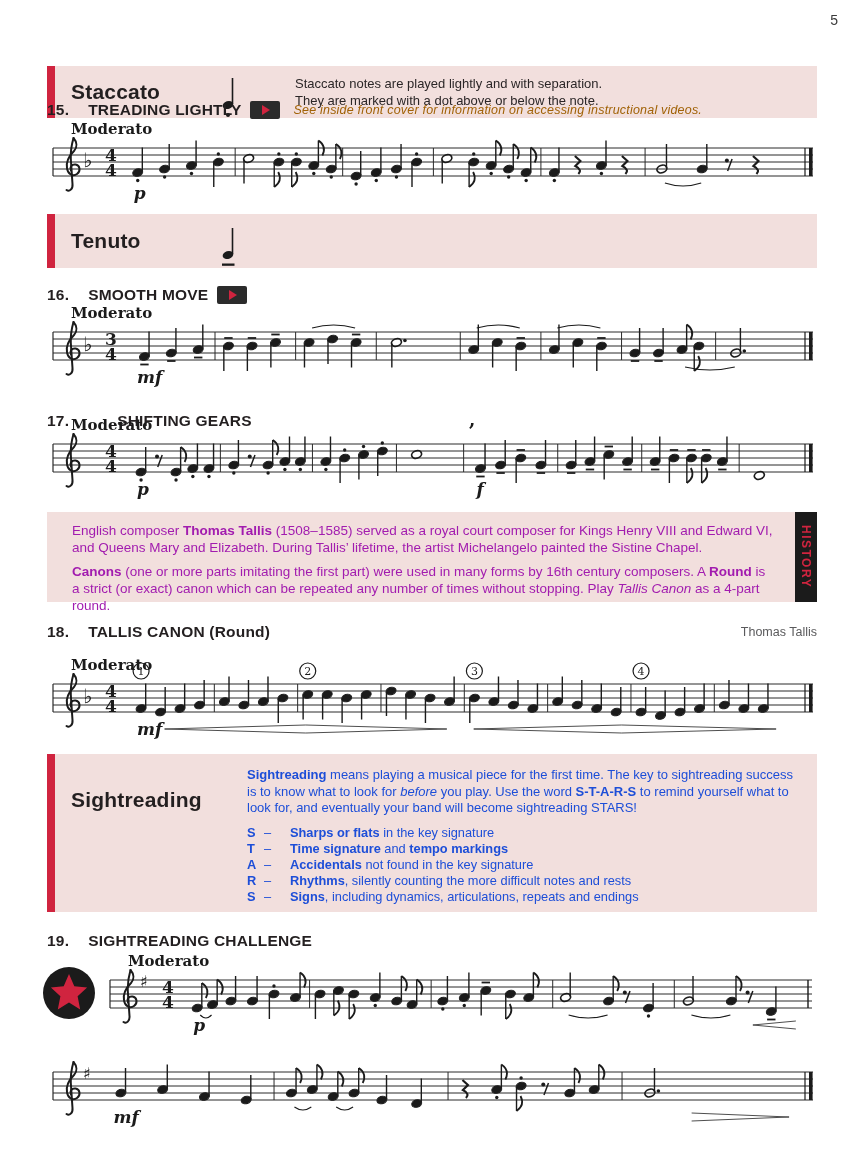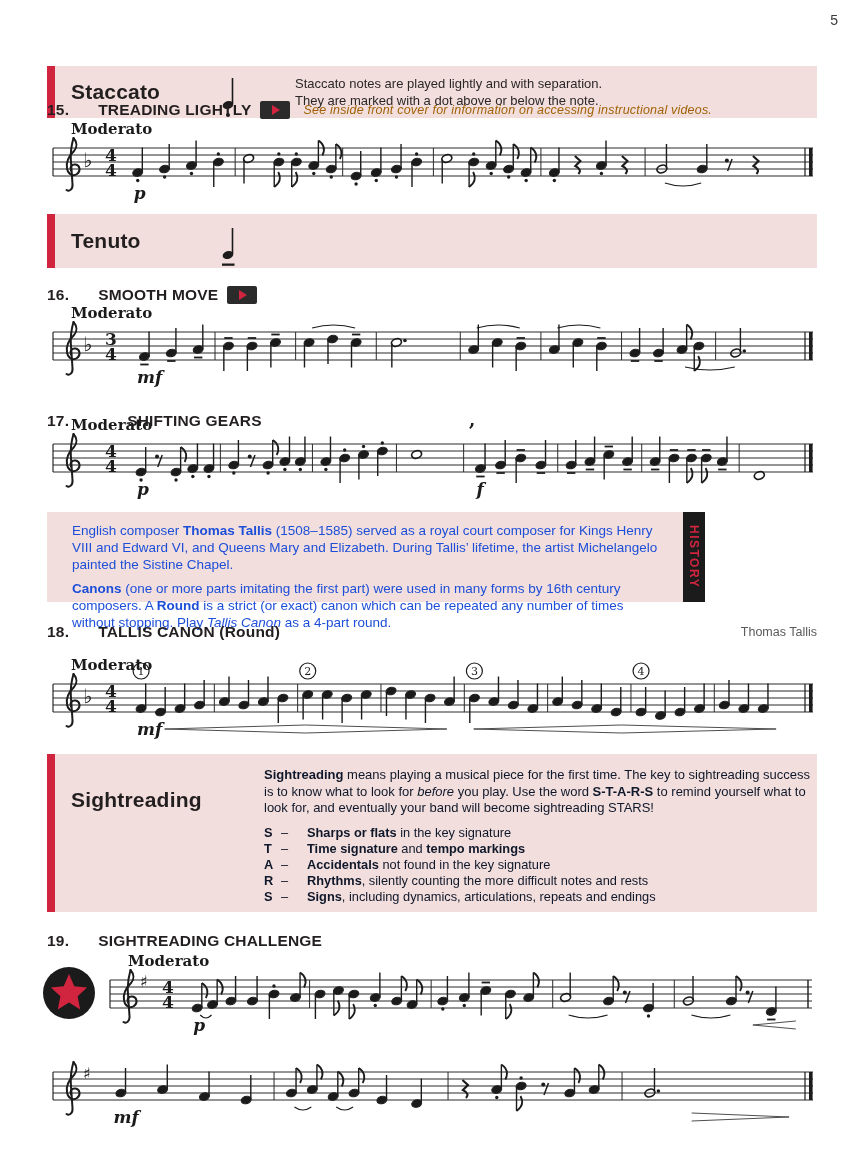--- a/index.html
+++ b/index.html
@@ -12,44 +12,44 @@
   .accent-bar{position:absolute;left:0;top:0;bottom:0;width:8px;background:var(--red,#d0243f);}
   .term{position:absolute;left:24px;top:50%;transform:translateY(-50%);
         font-size:21px;font-weight:800;letter-spacing:.2px;}
   .defnote{position:absolute;left:172px;top:4px;}
   .deftext{position:absolute;left:248px;top:50%;transform:translateY(-50%);
            font-size:13px;line-height:16.5px;color:#2b2627;}
 
   
   .exhead{position:absolute;left:47px;display:flex;align-items:center;gap:9px;
           font-size:15.5px;font-weight:800;letter-spacing:.2px;}
-  .exhead .num{margin-right:20px;}
+  .exhead .num{margin-right:10px;}
   .video-btn{display:inline-flex;align-items:center;justify-content:center;
              width:30px;height:18px;background:#2b2b2b;border-radius:2px;cursor:pointer;}
   .tri{width:0;height:0;border-left:8px solid var(--red,#d0243f);
        border-top:5px solid transparent;border-bottom:5px solid transparent;margin-left:2px;}
   .sidenote{font-weight:400;font-style:italic;font-size:12.5px;color:#a16207;margin-left:4px;}
   .composer{position:absolute;right:47px;font-size:12.5px;color:#5a5a5c;font-weight:400;}
 
   .staffwrap{position:absolute;left:47px;}
   .staffwrap svg{display:block;}
 
   
   .history-box{position:absolute;left:47px;top:512px;width:770px;height:90px;display:flex;}
-  .hist-content{width:636px;background:var(--pink,#f2dfdd);box-sizing:border-box;
-                padding:10px 20px 0 25px;font-size:13.5px;line-height:17px;color:#1d4ed8;}
+  .hist-content{width:748px;background:var(--pink,#f2dfdd);box-sizing:border-box;
+                padding:10px 20px 0 25px;font-size:13.5px;line-height:17px;color:#a21caf;}
   .hist-content p{margin:0 0 7px 0;}
   .hist-tab{width:22px;background:#1b1b1b;color:var(--red,#d0243f);font-weight:800;font-size:12px;
             letter-spacing:1.5px;writing-mode:vertical-rl;text-align:center;
             display:flex;align-items:center;justify-content:center;}
 
   
   .srbox{position:absolute;left:47px;top:754px;width:770px;height:158px;background:var(--pink,#f2dfdd);}
   .srbox .term{top:34px;transform:none;}
-  .sr-content{position:absolute;left:217px;top:13px;width:556px;font-size:13px;line-height:16.5px;color:#0f172a;}
+  .sr-content{position:absolute;left:200px;top:13px;width:556px;font-size:13px;line-height:16.5px;color:#1d4ed8;}
   .sr-content p{margin:0 0 8px 0;}
   .star-row{display:flex;font-size:12.8px;line-height:16.2px;}
   .star-row .letter{width:17px;font-weight:800;}
   .star-row .dash{width:26px;text-align:left;}
 
   .starbadge{position:absolute;}
 </style>
 </head>
 <body>
 

